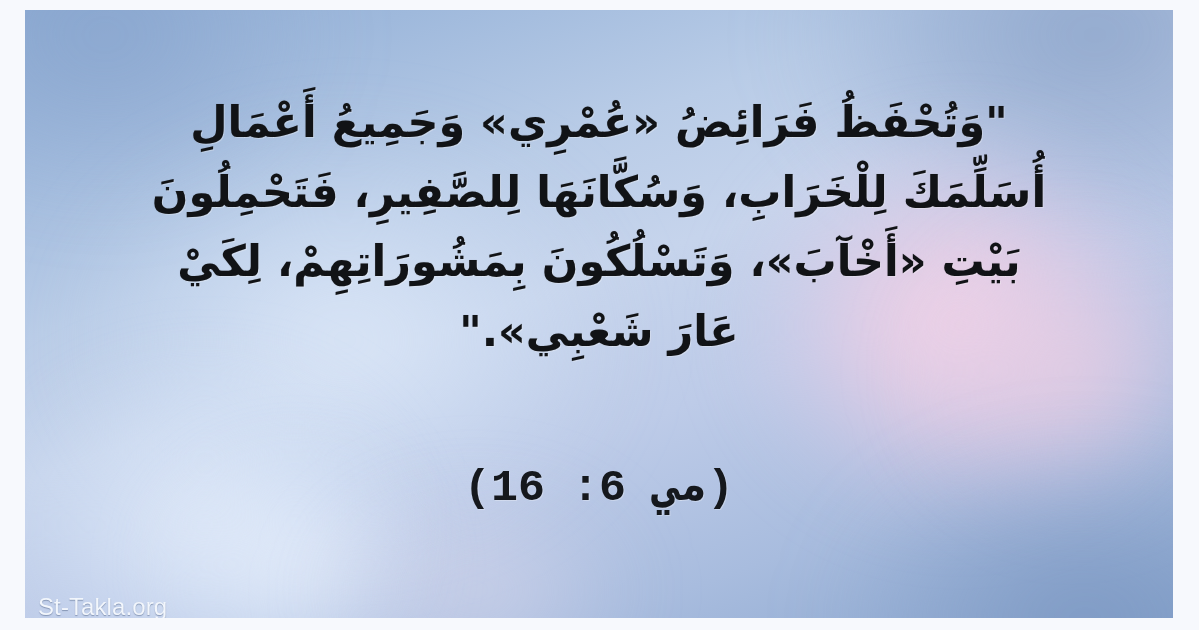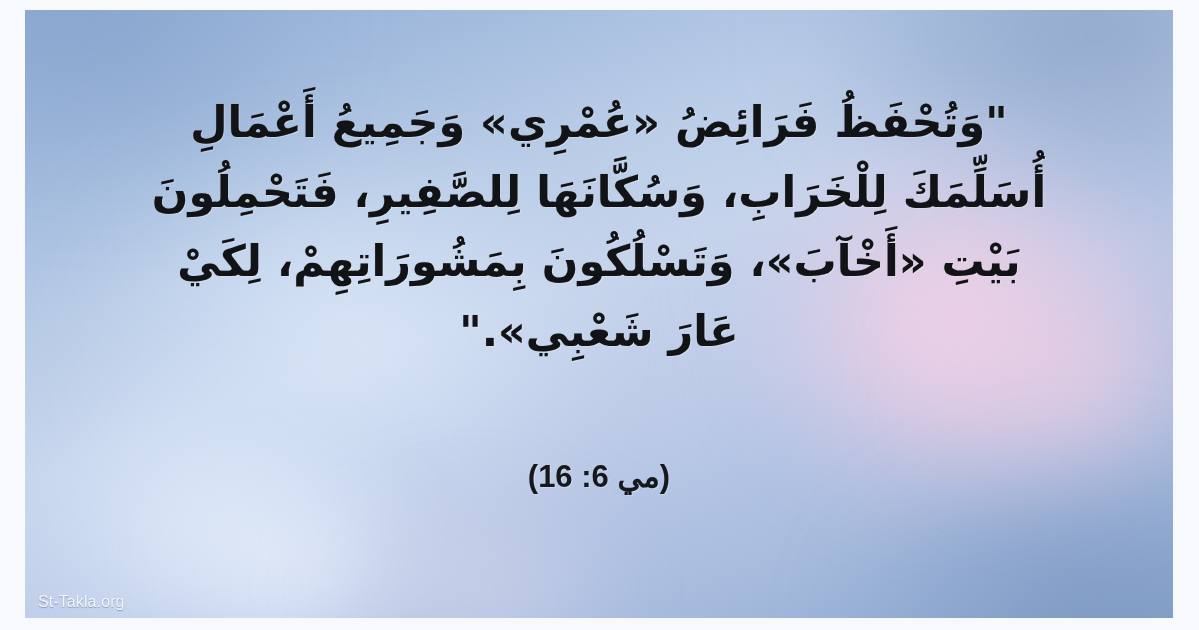--- a/index.html
+++ b/index.html
@@ -191,36 +191,36 @@
   #reference {
     position: absolute;
     left: 0;
     right: 0;
     top: 448px;
     text-align: center;
     direction: rtl;
   }
 
   #reference-text {
-    font-family: Liberation Sans, sans-serif;
+    font-family: Liberation Mono, monospace;
     font-weight: 700;
-    font-size: 31px;
+    font-size: 45px;
     color: #15181d;
     text-shadow: 1px 1px 0 rgba(255,255,255,0.28);
   }
 
   
   #watermark {
     position: absolute;
     left: 5px;
     top: 581px;
     padding: 2px 8px 4px 8px;
     color: #f2f6fc;
     font-family: "Liberation Sans", "DejaVu Sans", sans-serif;
-    font-size: 16px;
+    font-size: 24px;
     font-weight: 400;
     letter-spacing: 0.1px;
     direction: ltr;
     text-shadow: 0 1px 1px rgba(60,80,115,0.45);
   }
 </style>
 </head>
 <body>
 
 <div id="canvas">

